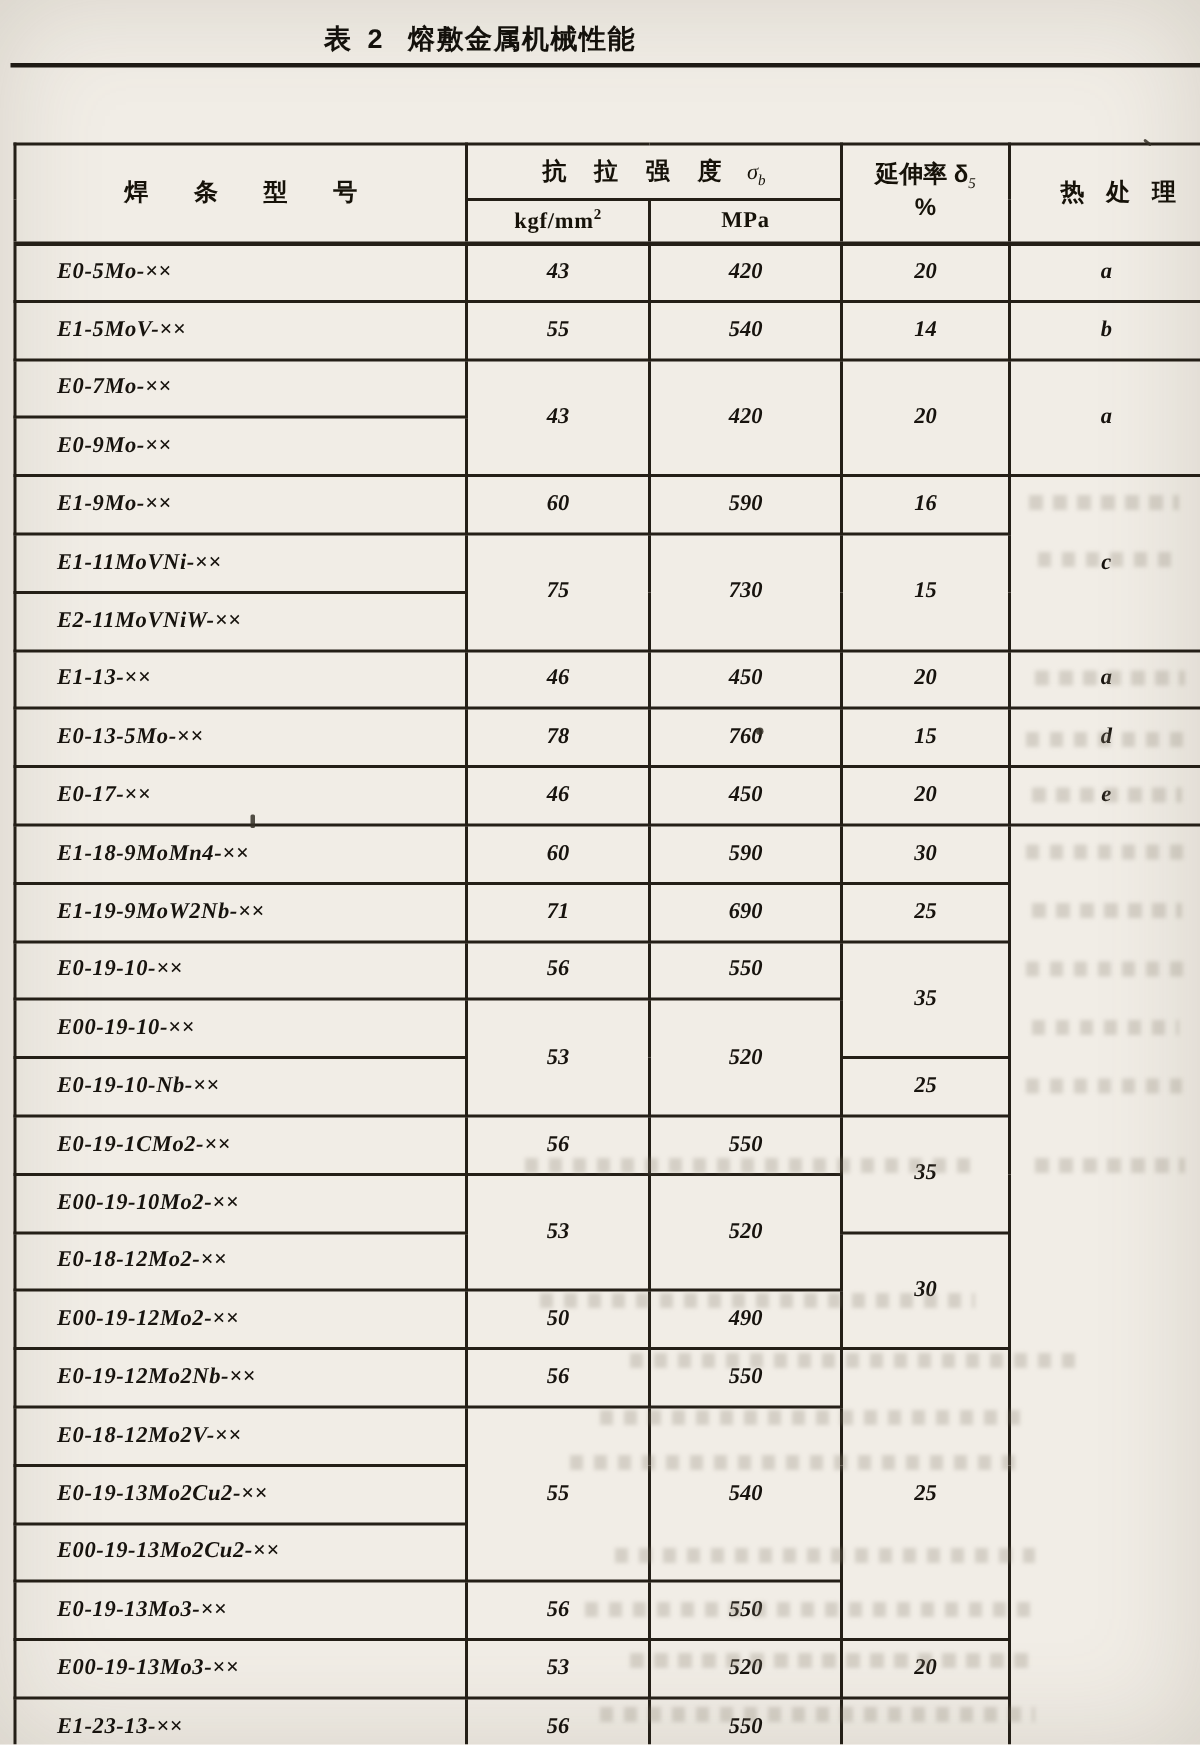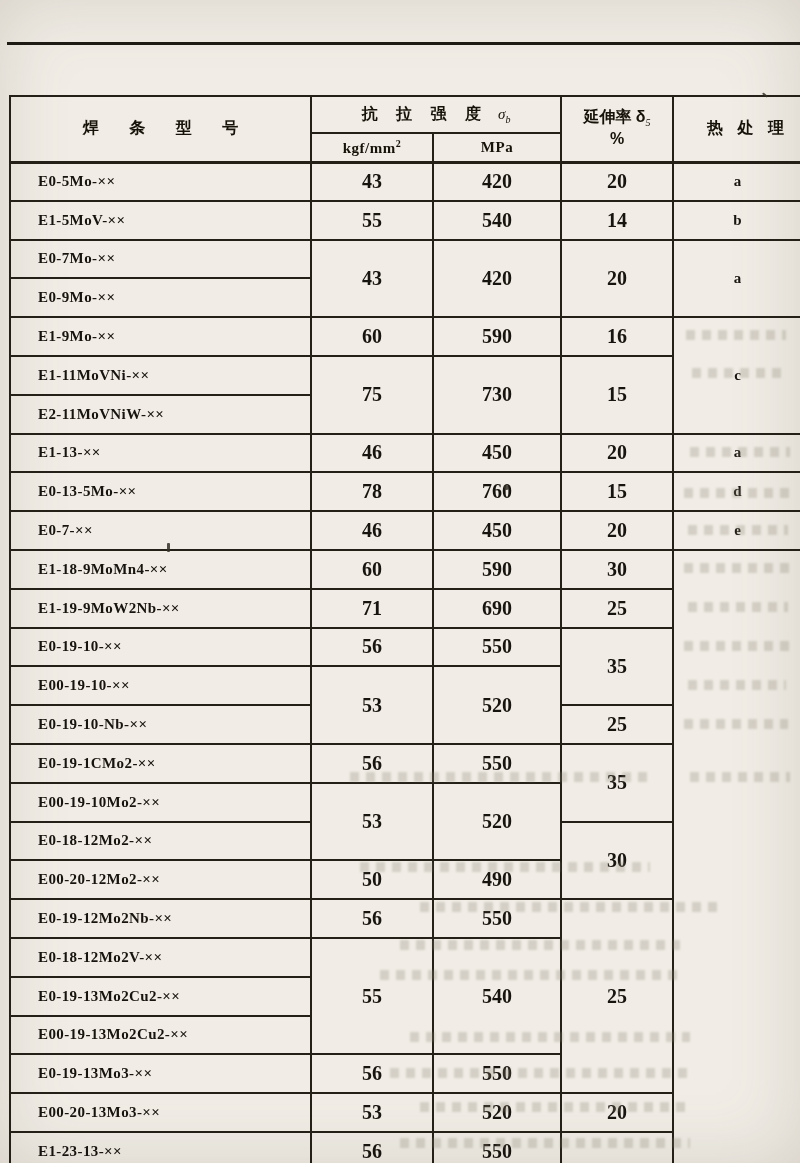--- a/index.html
+++ b/index.html
@@ -53,41 +53,44 @@
   th.strength .lbl { letter-spacing:7px; }
   th.strength .sym {
     font-family:"Liberation Serif", serif; font-style:italic;
     font-weight:400; font-size:15px; margin-left:10px;
   }
   th.elong-h { line-height:1.3; font-size:15px; }
   th.elong-h .sym { font-style:italic; font-family:"Liberation Serif", serif; font-weight:400; }
   .spec thead tr.h2 th { font-family:"Liberation Serif", serif; font-size:15px; letter-spacing:.5px; }
   sub, sup { font-size:10px; }
   
-  .spec tbody tr { height:38.8px; }
+  .spec tbody tr { height:38.8px;font-style:italic; }
   .spec td.model {
     text-align:left; padding-left:27px;
     font-weight:700; font-size:15px; letter-spacing:.4px;
   }
-  .spec td.num  { text-align:center; font-weight:700; font-size:20px; }
+  .spec td.num  { text-align:center; font-weight:700; font-size:15px; }
   .spec td.heat { text-align:center; font-weight:700; font-size:15px; }
   
   .ghost {
     position:absolute; height:10px; opacity:.5; filter:blur(1.3px);
     background:repeating-linear-gradient(90deg,
       rgba(138,130,114,.55) 0 9px, rgba(138,130,114,0) 9px 16px);
     pointer-events:none;
   }
   .speck { position:absolute; background:#353027; border-radius:50%; opacity:.85; }
 </style>
 </head>
 <body>
 
 <div class="page">
 
+  <div class="doc-title">
+    <span class="prefix">表 2</span><span>熔敷金属机械性能</span>
+  </div>
 
 
   <div class="top-rule"></div>
 
   <table class="spec">
     <colgroup>
       <col style="width:301px">
         <col style="width:122px">
         <col style="width:128px">
         <col style="width:112px">
@@ -159,21 +162,21 @@
         <td class="heat no-right">a</td>
       </tr>
       <tr>
         <td class="model">E0-13-5Mo-××</td>
         <td class="num">78</td>
         <td class="num">760</td>
         <td class="num">15</td>
         <td class="heat no-right">d</td>
       </tr>
       <tr>
-        <td class="model">E0-7-××</td>
+        <td class="model">E0-17-××</td>
         <td class="num">46</td>
         <td class="num">450</td>
         <td class="num">20</td>
         <td class="heat no-right">e</td>
       </tr>
       <tr>
         <td class="model">E1-18-9MoMn4-××</td>
         <td class="num">60</td>
         <td class="num">590</td>
         <td class="num">30</td>
@@ -209,21 +212,21 @@
       <tr>
         <td class="model">E00-19-10Mo2-××</td>
         <td class="num" rowspan="2">53</td>
         <td class="num" rowspan="2">520</td>
       </tr>
       <tr>
         <td class="model">E0-18-12Mo2-××</td>
         <td class="num" rowspan="2">30</td>
       </tr>
       <tr>
-        <td class="model">E00-20-12Mo2-××</td>
+        <td class="model">E00-19-12Mo2-××</td>
         <td class="num">50</td>
         <td class="num">490</td>
       </tr>
       <tr>
         <td class="model">E0-19-12Mo2Nb-××</td>
         <td class="num">56</td>
         <td class="num">550</td>
         <td class="num" rowspan="5">25</td>
       </tr>
       <tr>
@@ -236,21 +239,21 @@
       </tr>
       <tr>
         <td class="model">E00-19-13Mo2Cu2-××</td>
       </tr>
       <tr>
         <td class="model">E0-19-13Mo3-××</td>
         <td class="num">56</td>
         <td class="num">550</td>
       </tr>
       <tr>
-        <td class="model">E00-20-13Mo3-××</td>
+        <td class="model">E00-19-13Mo3-××</td>
         <td class="num">53</td>
         <td class="num">520</td>
         <td class="num">20</td>
       </tr>
       <tr>
         <td class="model">E1-23-13-××</td>
         <td class="num">56</td>
         <td class="num">550</td>
         <td class="num span-to-bottom" rowspan="2">25</td>
       </tr>

